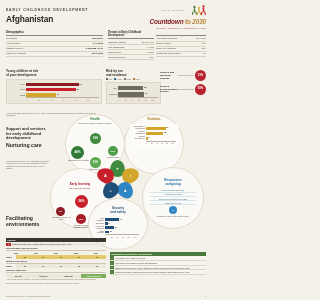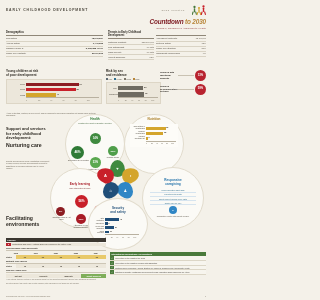--- a/index.html
+++ b/index.html
@@ -146,20 +146,21 @@
   .src { position:absolute; left:6px; bottom:2.5px; font-size:1.7px; color:#8a8274; }
   .pg { position:absolute; right:6px; bottom:2.5px; font-size:2px; color:#8a8274; }
 </style>
 </head>
 <body>
 
 <div class="page">
 
   <div class="hdr">
     <div class="hdr-eyebrow">EARLY CHILDHOOD DEVELOPMENT</div>
+    <div class="hdr-country">Afghanistan</div>
     <div class="hdr-updates">2025 updates</div>
     <svg class="cd-mark" viewBox="0 0 28 22">
       <circle cx="5" cy="4" r="2.3" fill="#4a7a3c"></circle>
       <rect x="3.6" y="6.5" width="2.8" height="8" rx="1.2" fill="#4a7a3c"></rect>
       <rect x="1.2" y="13" width="2.3" height="7" rx="1" fill="#4a7a3c" transform="rotate(16 2 13)"></rect>
       <rect x="6" y="13" width="2.3" height="7" rx="1" fill="#4a7a3c" transform="rotate(-16 7 13)"></rect>
       <circle cx="14" cy="6" r="2.1" fill="#d4a52c"></circle>
       <rect x="12.7" y="8.2" width="2.6" height="7.4" rx="1.1" fill="#d4a52c"></rect>
       <rect x="10.5" y="14" width="2.1" height="6.4" rx="1" fill="#d4a52c" transform="rotate(14 11 14)"></rect>
       <rect x="15" y="14" width="2.1" height="6.4" rx="1" fill="#d4a52c" transform="rotate(-14 16 14)"></rect>

